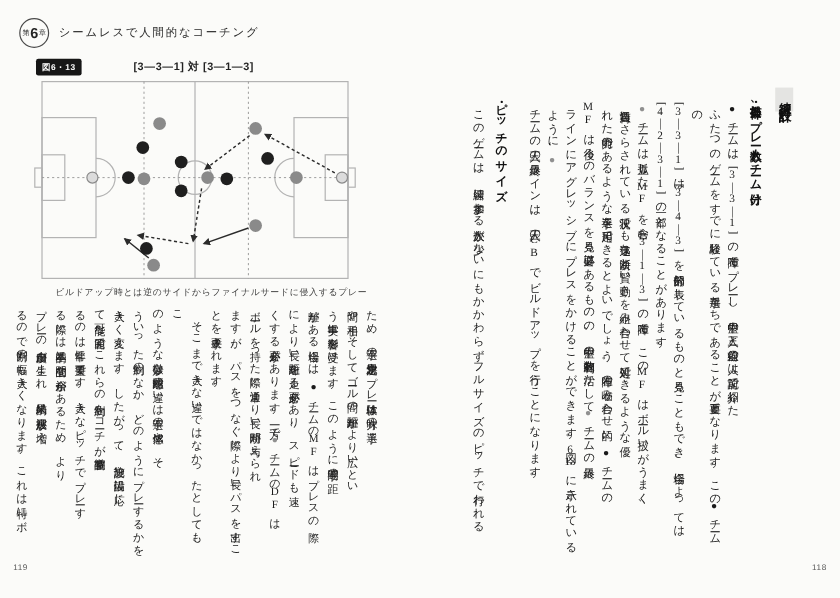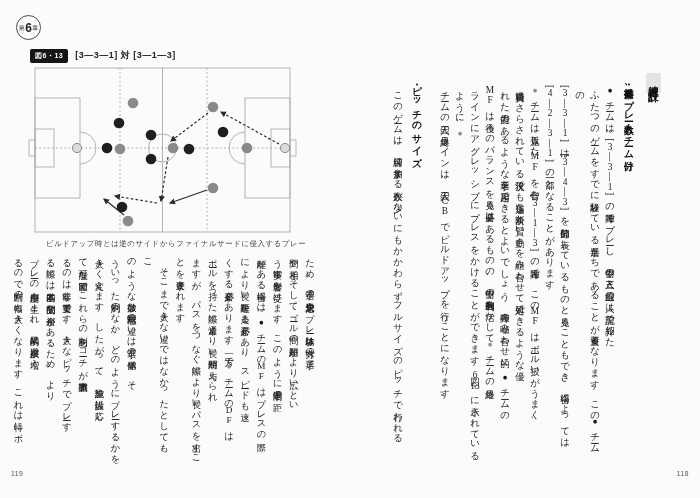--- a/index.html
+++ b/index.html
@@ -21,21 +21,21 @@
   .badge .sm { font-size:6px; }
   .badge .num { font-size:12px; font-weight:bold; margin:0 0.5px; }
   .chapter-title { font-family:"Liberation Sans", sans-serif; font-size:9.5px; letter-spacing:1.5px; color:#2a2a2a; }
   
   .fig-label-row { position:absolute; top:49px; left:30px; display:flex; align-items:center; gap:7px; }
   .fig-label {
     background:#161616; color:#fff; font-family:"Liberation Sans", sans-serif;
     font-size:7px; font-weight:bold; letter-spacing:.5px;
     padding:1.5px 5px 2px; border-radius:2px;
   }
-  .fig-title { font-family:"Liberation Sans", sans-serif; font-size:9px; font-weight:bold; letter-spacing:.5px; color:#222; }
+  .fig-title { font-family:"Liberation Sans", sans-serif; font-size:9px; font-weight:bold; letter-spacing:.5px; color:#222;margin-left:36px; }
   .pitch-wrap { position:absolute; top:62px; left:24px; }
   .fig-caption { position:absolute; top:239px; left:46px; font-family:"Liberation Sans", sans-serif; font-size:7.4px; letter-spacing:.6px; color:#3d3d3d; }
   
   .vblock { position:absolute; writing-mode:vertical-rl; }
   .rp-text { top:73px; right:38px; width:264px; height:386px; }
   .lp-text { top:252px; left:26px; width:292px; height:210px; }
   .h-main { line-height:17px; margin-left:8px; }
   .h-main .hbg {
     background:#e4e4e2; font-weight:bold; font-size:10.5px; letter-spacing:2px;
     padding:4px 2px 8px; color:#111;
@@ -56,20 +56,21 @@
 </style>
 </head>
 <body>
 
 <div class="header">
   <div class="badge">
     <span class="sm">第</span>
       <span class="num">6</span>
       <span class="sm">章</span>
   </div>
+  <div class="chapter-title">シームレスで人間的なコーチング</div>
 </div>
 
 <div class="fig-label-row">
   <span class="fig-label">図6・13</span>
   <span class="fig-title">[3―3―1] 対 [3―1―3]</span>
 </div>
 
 <div class="pitch-wrap">
   <svg width="274" height="178" viewBox="0 0 274 178">
     <defs>

